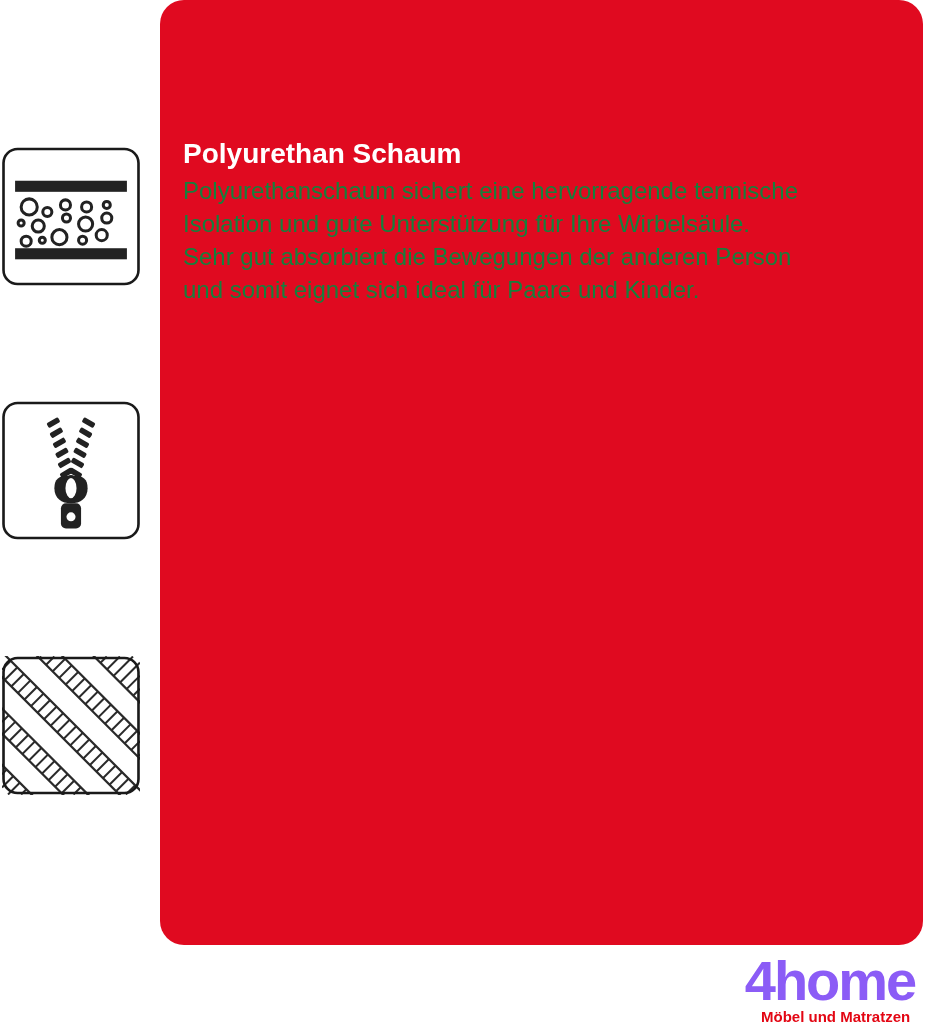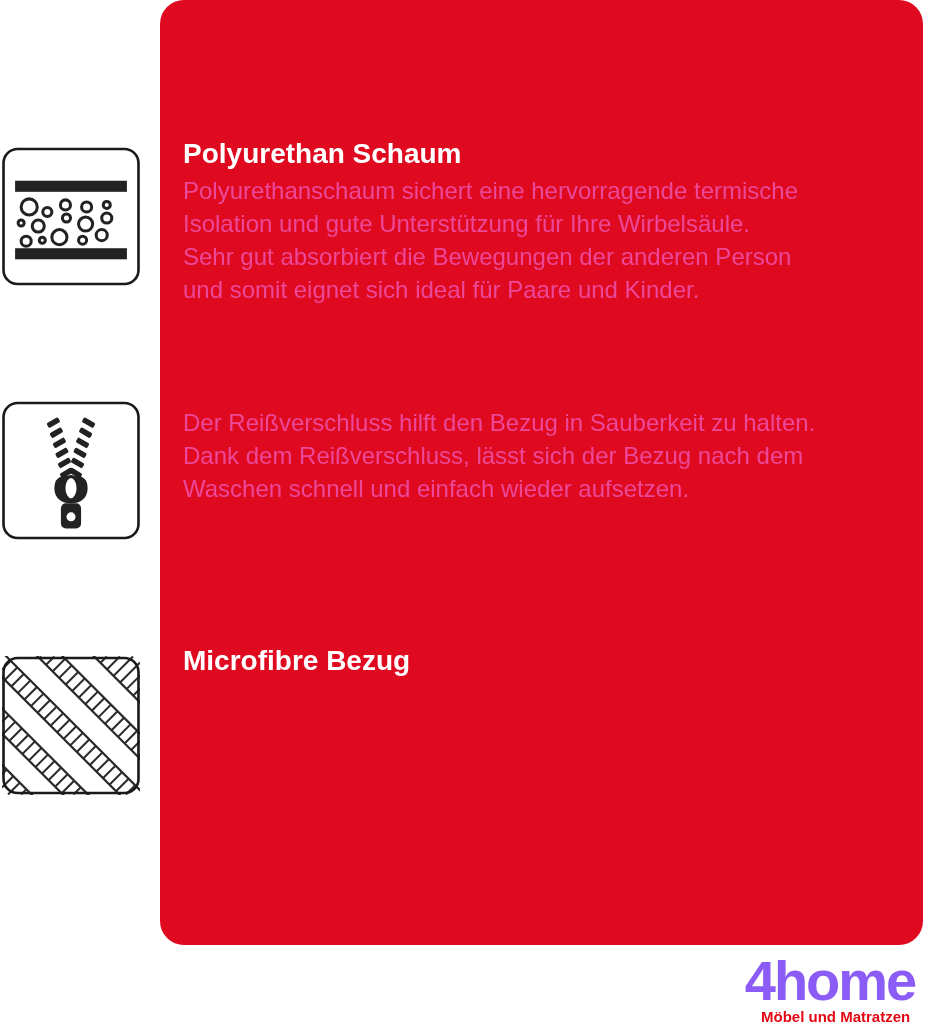--- a/index.html
+++ b/index.html
@@ -21,21 +21,21 @@
   .section{position:absolute;left:183px;width:712px;}
   #section-foam{top:137px;}
   #section-zipper{top:406px;}
   #section-fabric{top:644px;}
   .section h2{
     margin:0 0 3px 0;font-size:28px;line-height:34px;font-weight:700;
     color:#ffffff;letter-spacing:0;
   }
   .section p{
     margin:0;font-size:24px;line-height:33px;font-weight:400;
-    color:#ec4899;white-space:pre-line;
+    color:#15803d;white-space:pre-line;
   }
   .logo{
     position:absolute;right:6px;top:954px;width:186px;text-align:center;
   }
   .logo-word{
     font-size:56px;line-height:54px;font-weight:800;letter-spacing:-2px;
     color:#8b5cf6;
   }
   .logo-tagline{
     display:flex;align-items:flex-end;gap:24px;margin-top:0;
@@ -138,27 +138,23 @@
 
   <div class="section" id="section-foam">
     <h2>Polyurethan Schaum</h2>
     <p>Polyurethanschaum sichert eine hervorragende termische
 Isolation und gute Unterstützung für Ihre Wirbelsäule.
 Sehr gut absorbiert die Bewegungen der anderen Person
 und somit eignet sich ideal für Paare und Kinder.</p>
   </div>
 
   <div class="section" id="section-zipper">
-    <p>Der Reißverschluss hilft den Bezug in Sauberkeit zu halten.
-Dank dem Reißverschluss, lässt sich der Bezug nach dem
-Waschen schnell und einfach wieder aufsetzen.</p>
   </div>
 
   <div class="section" id="section-fabric">
-    <h2>Microfibre Bezug</h2>
   </div>
 
   <div class="logo">
     <div class="logo-word">4home</div>
     <div class="logo-tagline">
       <span class="logo-rule"></span>
       <span class="logo-tagline-text">Möbel und Matratzen</span>
       <span class="logo-rule"></span>
     </div>
   </div>

